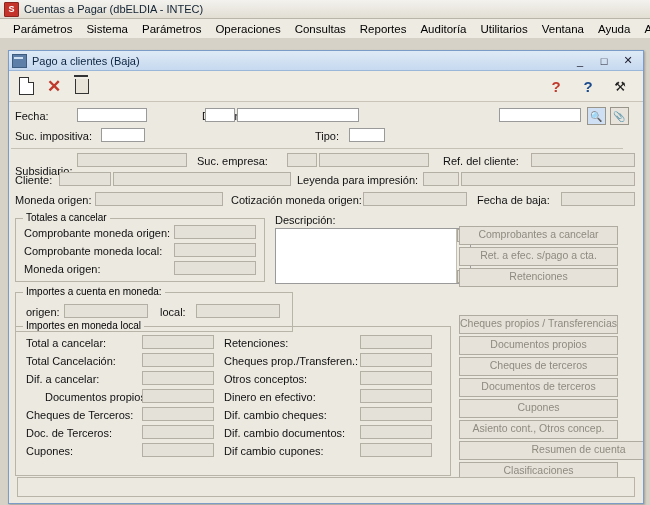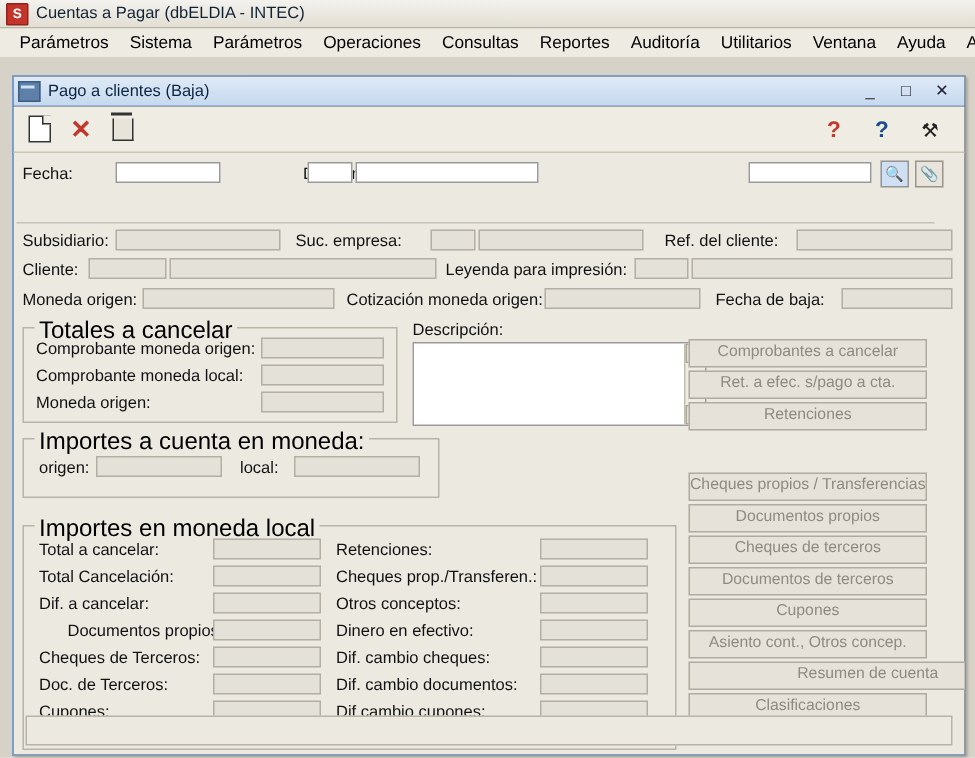--- a/index.html
+++ b/index.html
@@ -30,21 +30,21 @@
     padding:2px 7px;font-size:11.5px;white-space:nowrap;cursor:default;
   }
   
   .mdi{
     position:absolute;left:0;top:38px;width:650px;height:467px;
     background:#d6d2c8;
   }
   
   .win{
     position:absolute;left:8px;top:12px;width:634px;height:452px;
-    background:#000000;border:1px solid #7a9cc6;
+    background:#86efac;border:1px solid #7a9cc6;
     box-shadow:1px 1px 2px rgba(0,0,0,.25);
     display:flex;flex-direction:column;
   }
   .win-title{
     height:19px;background:linear-gradient(#dfeaf6,#c6d9ef);
     border-bottom:1px solid #9ab6d8;
     display:flex;align-items:center;padding:0 3px;gap:5px;
   }
   .win-ico{
     width:13px;height:12px;background:#5d7fa8;border:1px solid #3d5c80;
@@ -81,21 +81,21 @@
   .lbl{font-size:11px;color:#111;white-space:nowrap;}
   .fld{
     background:#fff;border:1px solid #9a9a9a;height:14px;box-sizing:border-box;
   }
   .fld.ro{background:#e4e1d9;border:1px solid #b3afa4;}
   
   .group{
     border:1px solid #b9b4a8;position:absolute;
   }
   .group > .gtitle{
-    position:absolute;top:-7px;left:7px;background:#ece9e1;padding:0 3px;font-size:16px;
+    position:absolute;top:-7px;left:7px;background:#ece9e1;padding:0 3px;font-size:10px;
   }
   
   .rbtn{
     position:absolute;width:157px;height:17px;
     background:#e6e2d9;border:1px solid #b0aba0;
     font-size:10.5px;color:#8e8a80;text-align:center;line-height:15px;
     cursor:default;
   }
   
   .desc-box{
@@ -188,25 +188,31 @@
         <div class="fld" style="position:absolute;left:190px;top:0;width:30px;"></div>
         <div class="fld" style="position:absolute;left:222px;top:0;width:122px;"></div>
         <span class="lbl" style="position:absolute;left:486px;top:2px;padding-left:11px;">Nº:</span>
         <div class="fld" style="position:absolute;left:484px;top:0;width:82px;"></div>
         <div class="nb-icons" style="position:absolute;left:572px;top:-1px;">
           <div class="nb-ico blue">🔍</div>
           <div class="nb-ico">📎</div>
         </div>
       </div>
 
+      <div style="position:absolute;left:6px;top:26px;width:604px;height:16px;">
+        <span class="lbl" style="position:absolute;left:0;top:2px;">Suc. impositiva:</span>
+        <div class="fld" style="position:absolute;left:86px;top:0;width:44px;"></div>
+        <span class="lbl" style="position:absolute;left:300px;top:2px;">Tipo:</span>
+        <div class="fld" style="position:absolute;left:334px;top:0;width:36px;"></div>
+      </div>
 
       <div style="position:absolute;left:2px;top:46px;width:612px;height:1px;background:#c6c1b5;"></div>
 
       <div style="position:absolute;left:6px;top:51px;width:616px;height:16px;">
-        <span class="lbl" style="position:absolute;left:0;top:2px;">Subsidiario:</span>
+        <span class="lbl" style="position:absolute;left:0;top:12px;">Subsidiario:</span>
         <div class="fld ro" style="position:absolute;left:62px;top:0;width:110px;"></div>
         <span class="lbl" style="position:absolute;left:182px;top:2px;">Suc. empresa:</span>
         <div class="fld ro" style="position:absolute;left:272px;top:0;width:30px;"></div>
         <div class="fld ro" style="position:absolute;left:304px;top:0;width:110px;"></div>
         <span class="lbl" style="position:absolute;left:428px;top:2px;">Ref. del cliente:</span>
         <div class="fld ro" style="position:absolute;left:516px;top:0;width:104px;"></div>
       </div>
 
       <div style="position:absolute;left:6px;top:70px;width:616px;height:16px;">
         <span class="lbl" style="position:absolute;left:0;top:2px;">Cliente:</span>
@@ -245,21 +251,21 @@
       </div>
 
       <div class="group" style="left:6px;top:190px;width:276px;height:38px;">
         <span class="gtitle">Importes a cuenta en moneda:</span>
         <span class="lbl" style="position:absolute;left:10px;top:13px;">origen:</span>
         <div class="fld ro" style="position:absolute;left:48px;top:11px;width:84px;"></div>
         <span class="lbl" style="position:absolute;left:144px;top:13px;">local:</span>
         <div class="fld ro" style="position:absolute;left:180px;top:11px;width:84px;"></div>
       </div>
 
-      <div class="group" style="left:6px;top:248px;width:434px;height:148px;">
+      <div class="group" style="left:6px;top:224px;width:434px;height:148px;">
         <span class="gtitle">Importes en moneda local</span>
 
         <span class="lbl" style="position:absolute;left:10px;top:10px;">Total a cancelar:</span>
         <div class="fld ro" style="position:absolute;left:126px;top:8px;width:72px;"></div>
         <span class="lbl" style="position:absolute;left:10px;top:28px;">Total Cancelación:</span>
         <div class="fld ro" style="position:absolute;left:126px;top:26px;width:72px;"></div>
         <span class="lbl" style="position:absolute;left:10px;top:46px;">Dif. a cancelar:</span>
         <div class="fld ro" style="position:absolute;left:126px;top:44px;width:72px;"></div>
         <span class="lbl" style="position:absolute;left:10px;top:64px;padding-left:19px;">Documentos propios:</span>
         <div class="fld ro" style="position:absolute;left:126px;top:62px;width:72px;"></div>

